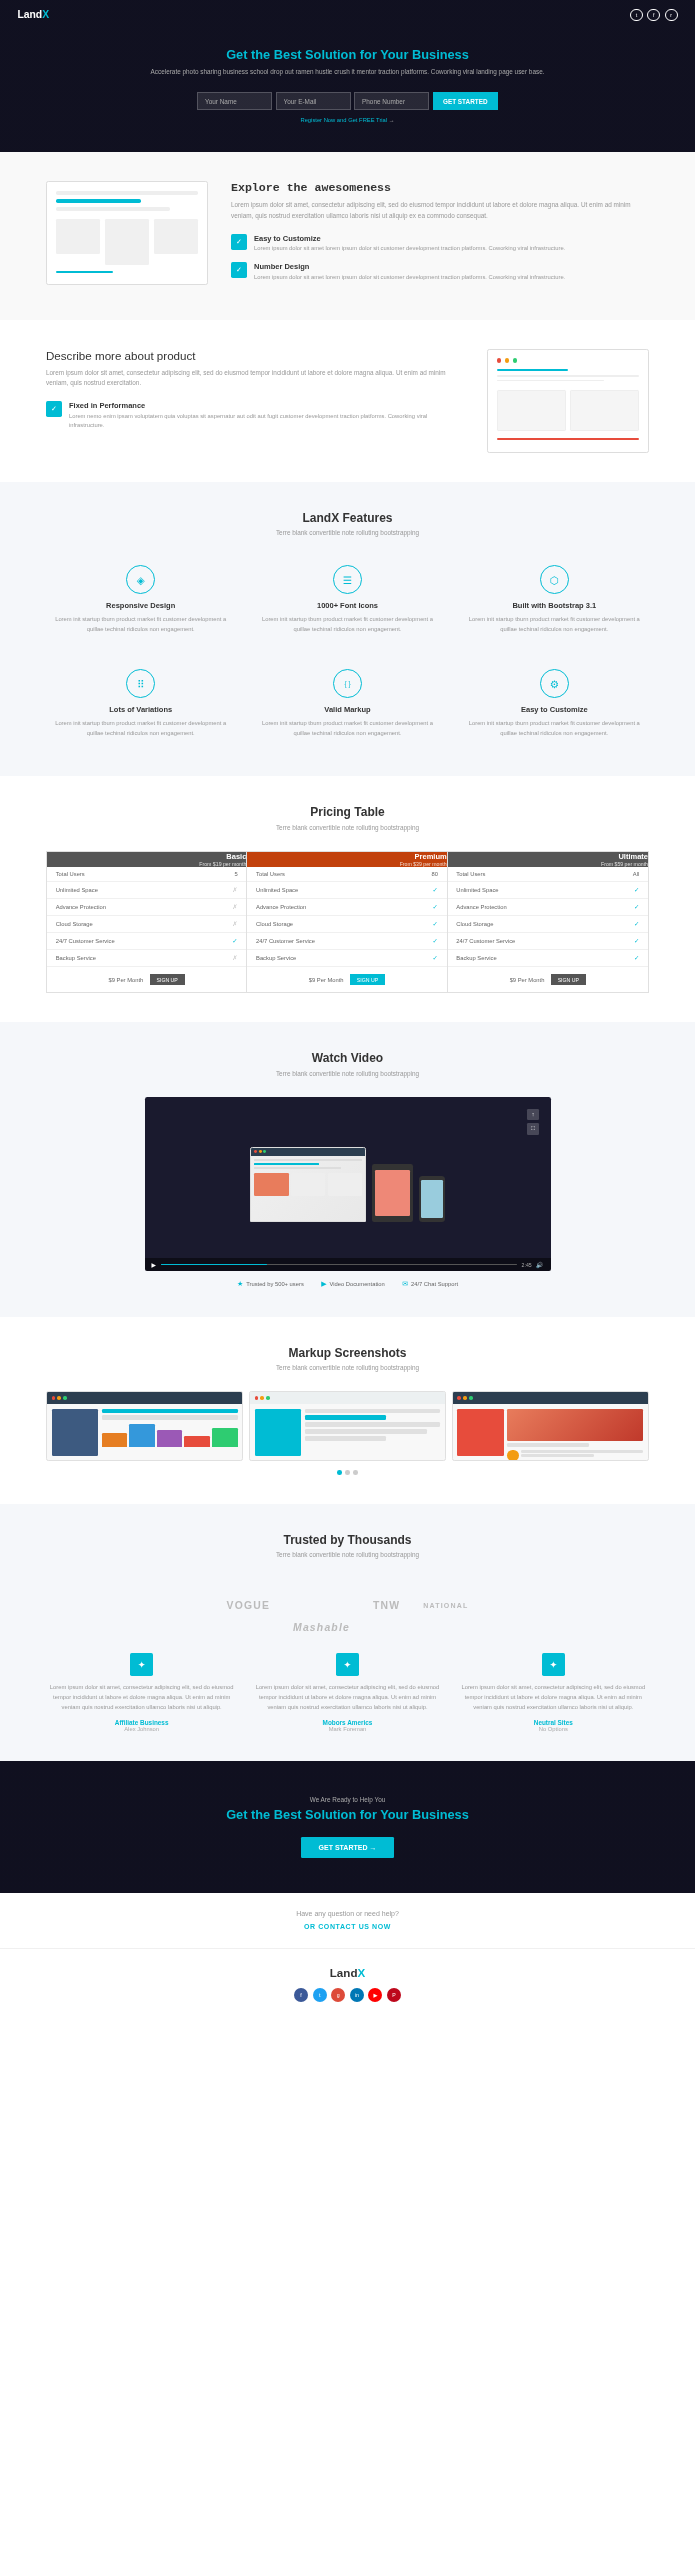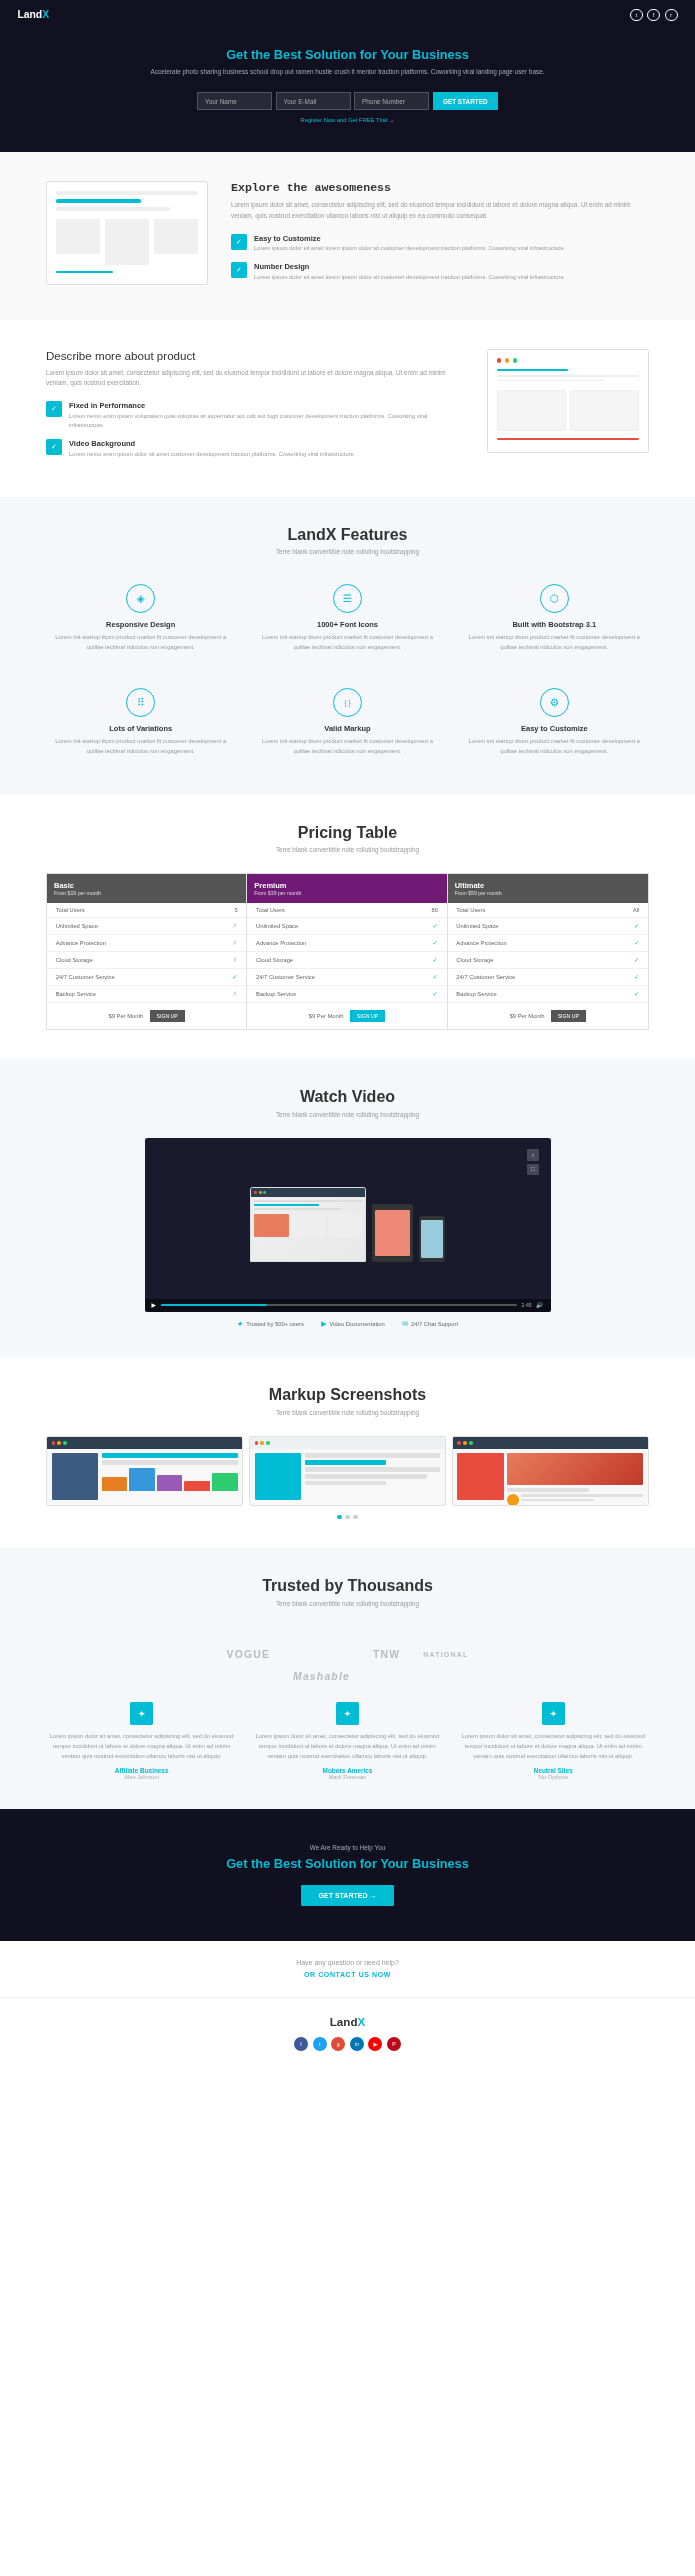--- a/index.html
+++ b/index.html
@@ -60,21 +60,21 @@
       font-size: 6.4px;
       font-weight: bold;
       cursor: pointer;
       text-transform: uppercase;
     }
     .hero-register { font-size: 5.8px; color: #aaa; }
     .hero-register a { color: #00bcd4; text-decoration: none; }
 
     
     section { padding: 29px 46px; }
-    .section-title { text-align: center; font-size: 16px; font-weight: 600; margin-bottom: 4.6px; color: #333; }
+    .section-title { text-align: center; font-size: 12px; font-weight: 600; margin-bottom: 4.6px; color: #333; }
     .section-subtitle { text-align: center; font-size: 6.4px; color: #999; margin-bottom: 20px; }
 
     
     .explore-section {
       background: #f9f9f9;
       display: flex;
       align-items: flex-start;
       gap: 23px;
       padding: 29px 46px;
     }
@@ -151,26 +151,26 @@
       grid-template-columns: repeat(3, 1fr);
       gap: 0;
       border: 0.6px solid #e0e0e0;
       margin-top: 11.6px;
     }
     .pricing-col { border-right: 0.6px solid #e0e0e0; }
     .pricing-col:last-child { border-right: none; }
     .pricing-header {
       background: #555;
       color: #fff;
-      text-align: left;
-      padding: 7px;
+      text-align: right;
+      padding: 0;
       font-size: 7.5px;
       font-weight: 600;
     }
-    .pricing-header.featured { background: #701a75; }
+    .pricing-header.featured { background: #c2410c; }
     .pricing-header .price-small { font-size: 5.2px; font-weight: normal; opacity: 0.8; }
     .pricing-row {
       display: flex;
       justify-content: space-between;
       align-items: center;
       padding: 4px 8.7px;
       border-bottom: 0.6px solid #f0f0f0;
       font-size: 5.8px;
       color: #666;
     }
@@ -465,27 +465,20 @@
 
 <div class="describe-section">
   <div class="describe-content">
     <h2>Describe more about product</h2>
     <p>Lorem ipsum dolor sit amet, consectetur adipiscing elit, sed do eiusmod tempor incididunt ut labore et dolore magna aliqua. Ut enim ad minim veniam, quis nostrud exercitation.</p>
     <div class="explore-item">
       <div class="explore-icon">✓</div>
       <div>
         <h4>Fixed in Performance</h4>
         <p>Lorem nemo enim ipsam voluptatem quia voluptas sit aspernatur aut odit aut fugit customer development traction platforms. Coworking viral infrastructure.</p>
-      </div>
-    </div>
-    <div class="explore-item">
-      <div class="explore-icon">✓</div>
-      <div>
-        <h4>Video Background</h4>
-        <p>Lorem nemo enim ipsum dolor sit amet customer development traction platforms. Coworking viral infrastructure.</p>
       </div>
     </div>
   </div>
   <div class="describe-mockup">
     <div style="display:flex;gap:3.5px;margin-bottom:5.8px;">
       <div style="width:4.6px;height:4.6px;border-radius:50%;background:#e74c3c;"></div>
       <div style="width:4.6px;height:4.6px;border-radius:50%;background:#f39c12;"></div>
       <div style="width:4.6px;height:4.6px;border-radius:50%;background:#2ecc71;"></div>
     </div>
     <div style="height:1.7px;background:#00bcd4;width:50%;margin-bottom:4.6px;border-radius:1.2px;"></div>

